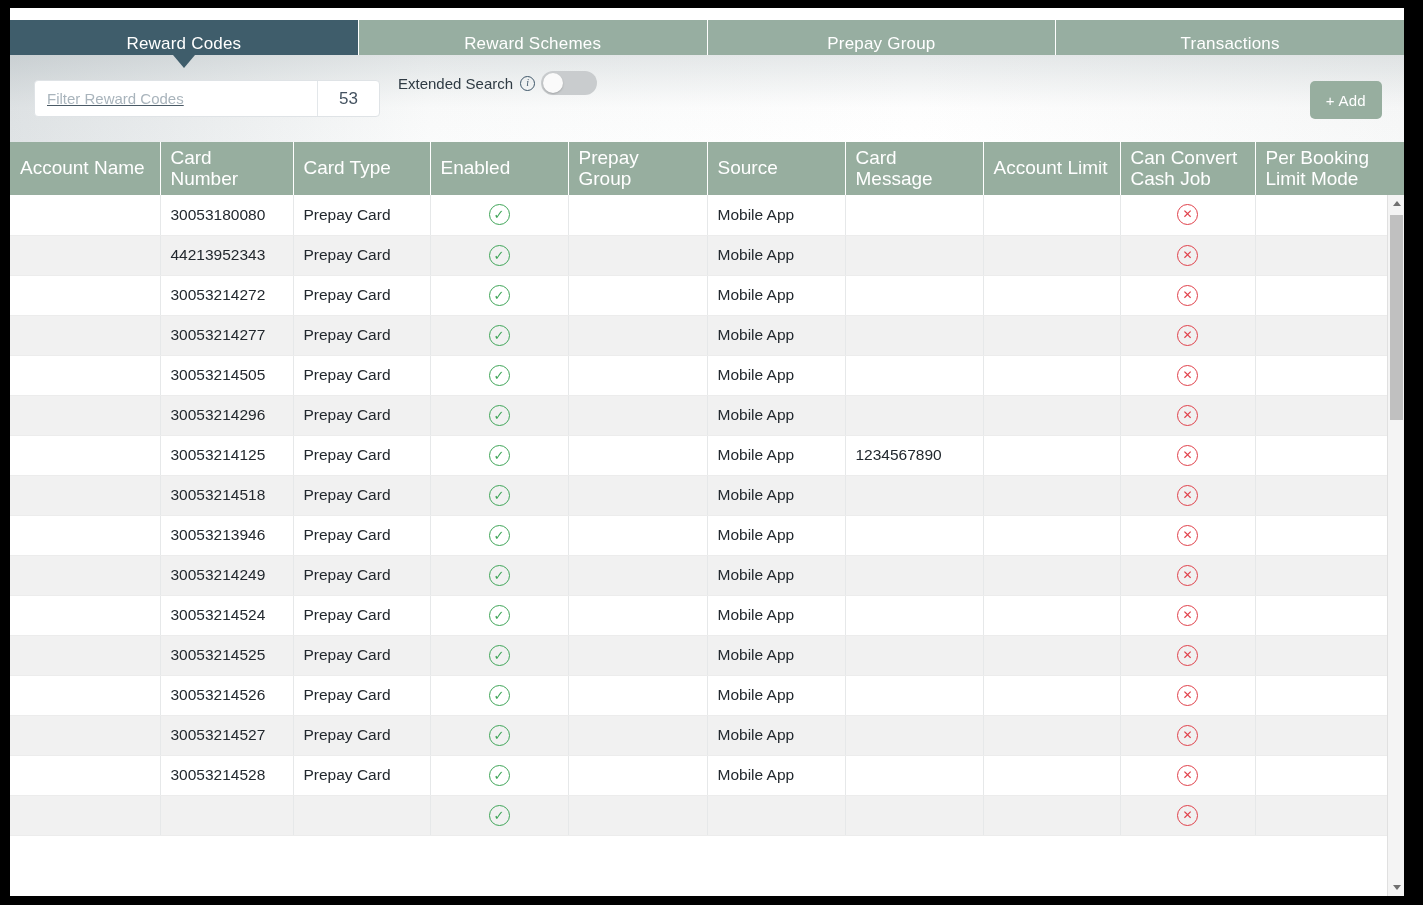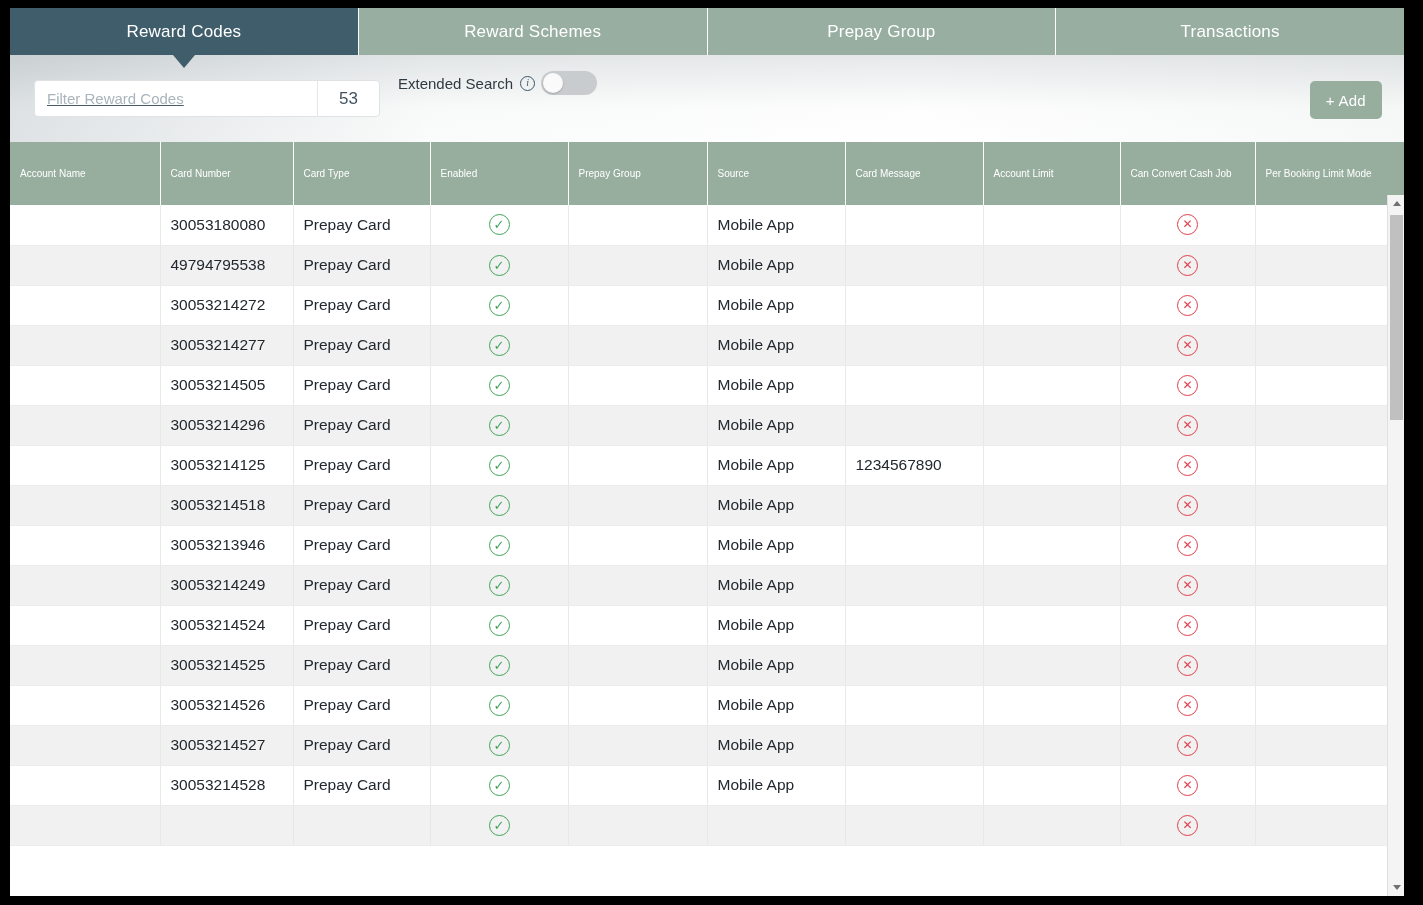--- a/index.html
+++ b/index.html
@@ -35,20 +35,21 @@
     display: flex;
     align-items: center;
     justify-content: center;
     font-size: 17px;
     color: #ffffff;
     letter-spacing: .2px;
     background: #97aea1;
     cursor: pointer;
     user-select: none;
     position: relative;
+    margin-top: 12px;
   }
   .tab.is-active {
     background: #3f5d6b;
   }
   .tab + .tab { border-left: 1px solid #ffffff; }
 
   #tab-pointer {
     position: absolute;
     left: 163px;
     top: 47px;
@@ -177,25 +178,25 @@
   }
 
   table {
     border-collapse: collapse;
     table-layout: fixed;
     width: 1394px;
   }
   thead th {
     background: #97ae9f;
     color: #ffffff;
-    font-size: 10px;
+    font-size: 19px;
     font-weight: normal;
     text-align: left;
     padding: 0 10px;
-    height: 63px;
+    height: 53px;
     vertical-align: middle;
     border-right: 1px solid #ffffff;
     line-height: 1.1;
     user-select: none;
     cursor: pointer;
   }
   tbody td {
     height: 40px;
     font-size: 15.5px;
     color: #22282e;
@@ -337,21 +338,21 @@
             <td class="c-center"><span class="icon-check">✓</span></td>
             <td></td>
             <td>Mobile App</td>
             <td></td>
             <td></td>
             <td class="c-center"><span class="icon-cross">✕</span></td>
             <td></td>
           </tr>
           <tr>
             <td></td>
-            <td>49794795538</td>
+            <td>44213952343</td>
             <td>Prepay Card</td>
             <td class="c-center"><span class="icon-check">✓</span></td>
             <td></td>
             <td>Mobile App</td>
             <td></td>
             <td></td>
             <td class="c-center"><span class="icon-cross">✕</span></td>
             <td></td>
           </tr>
           <tr>

